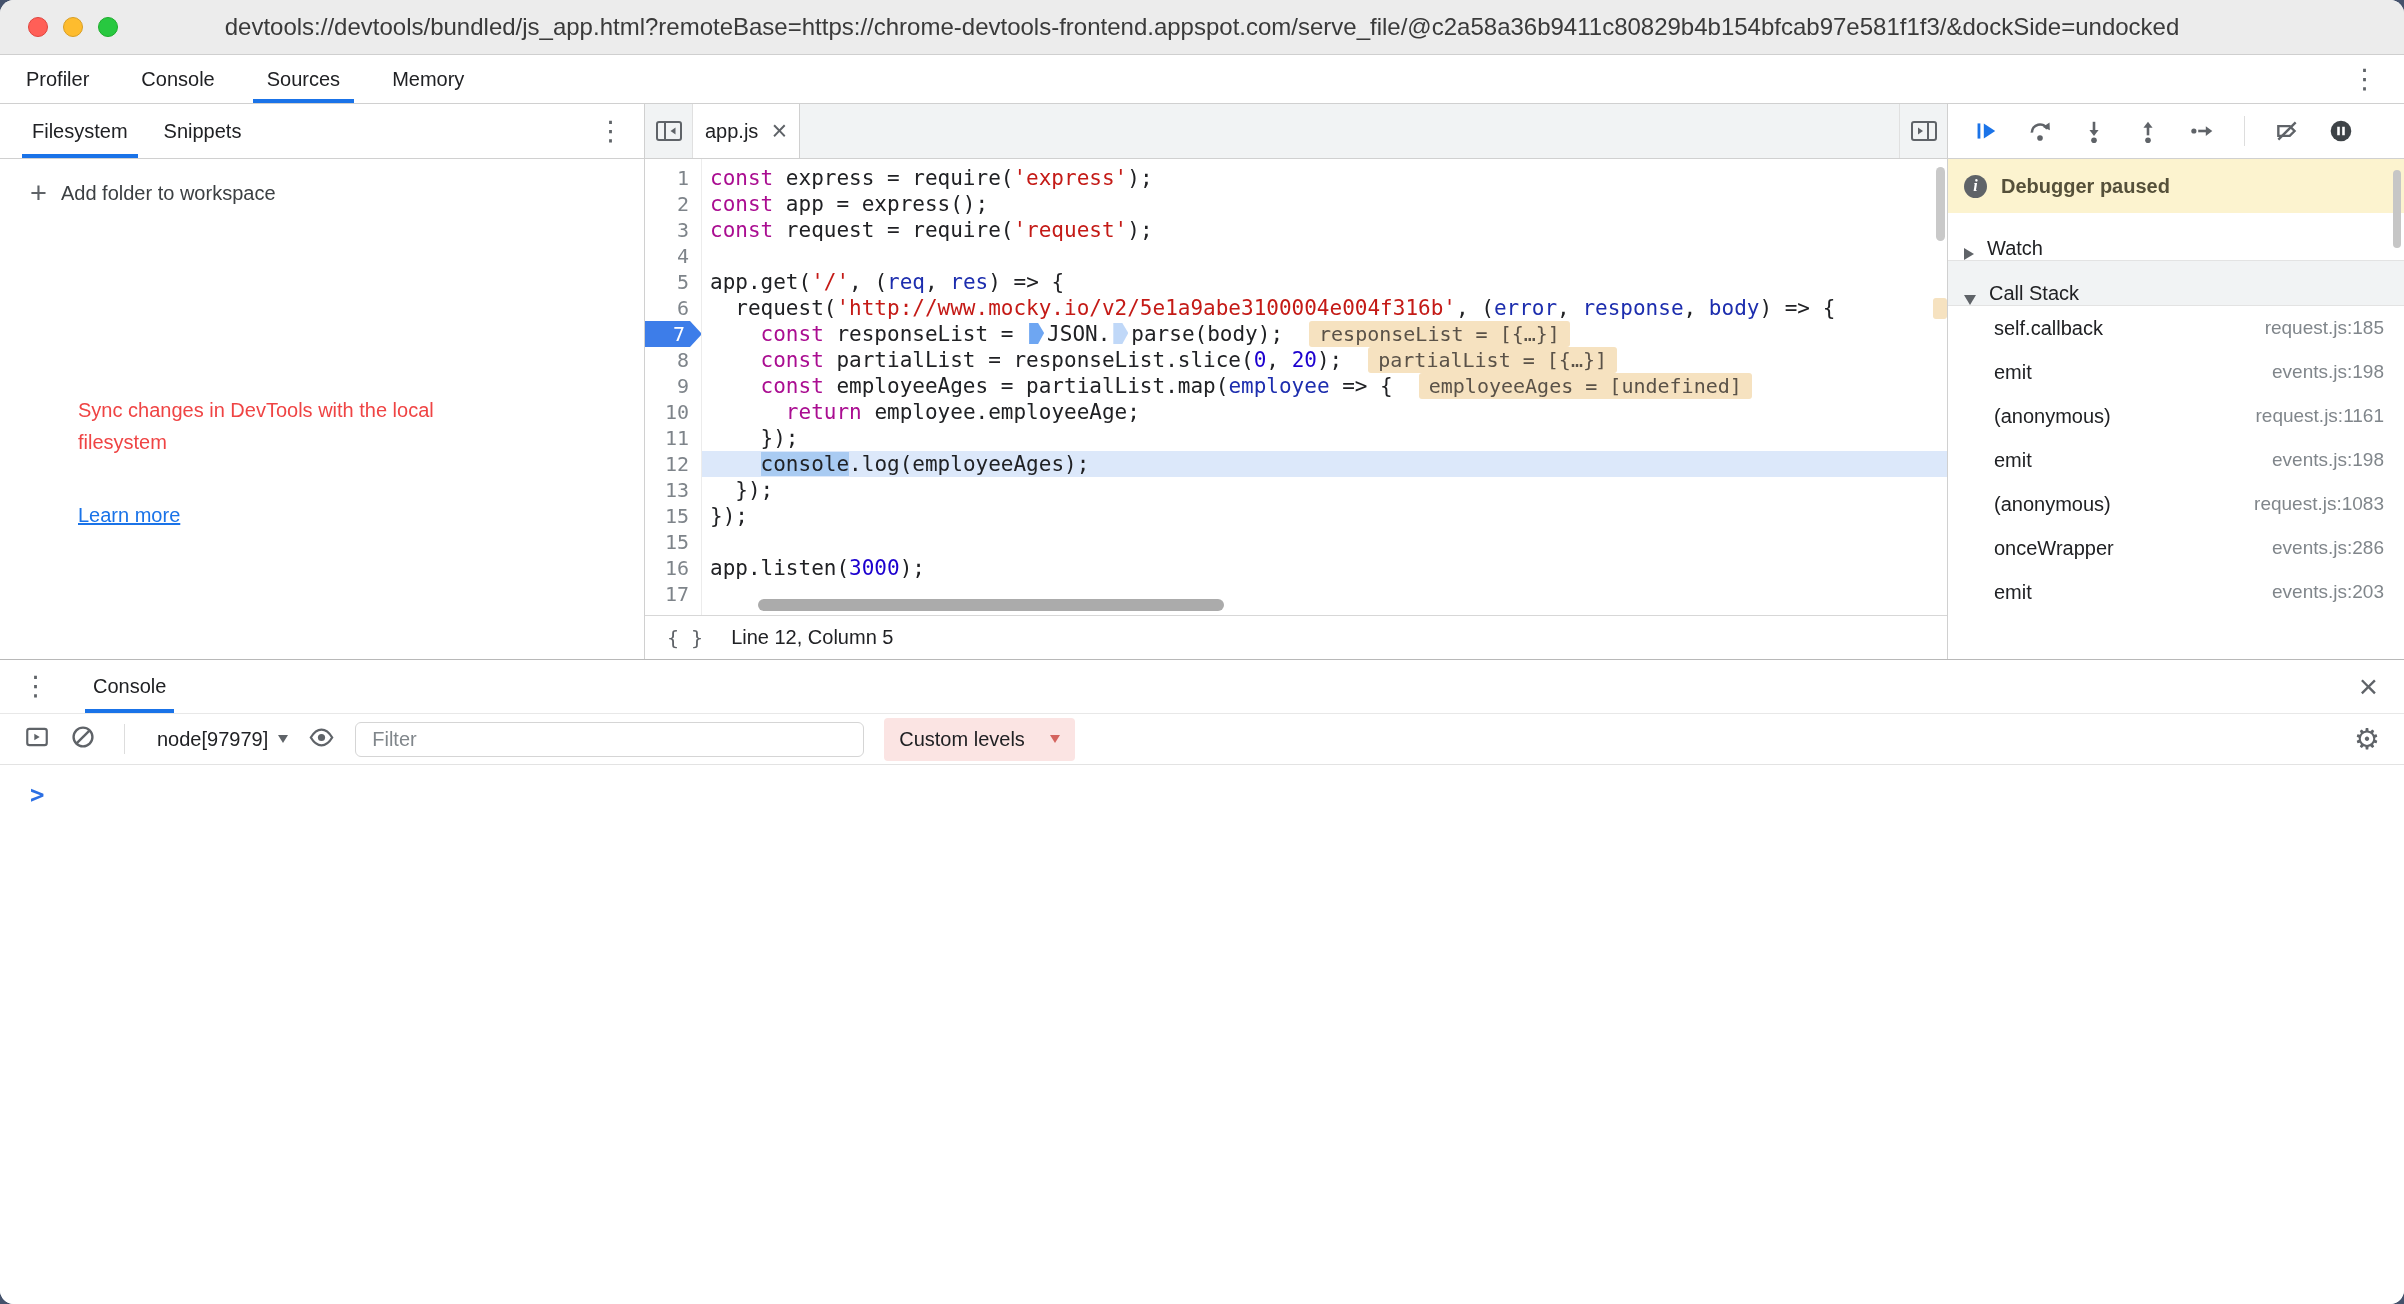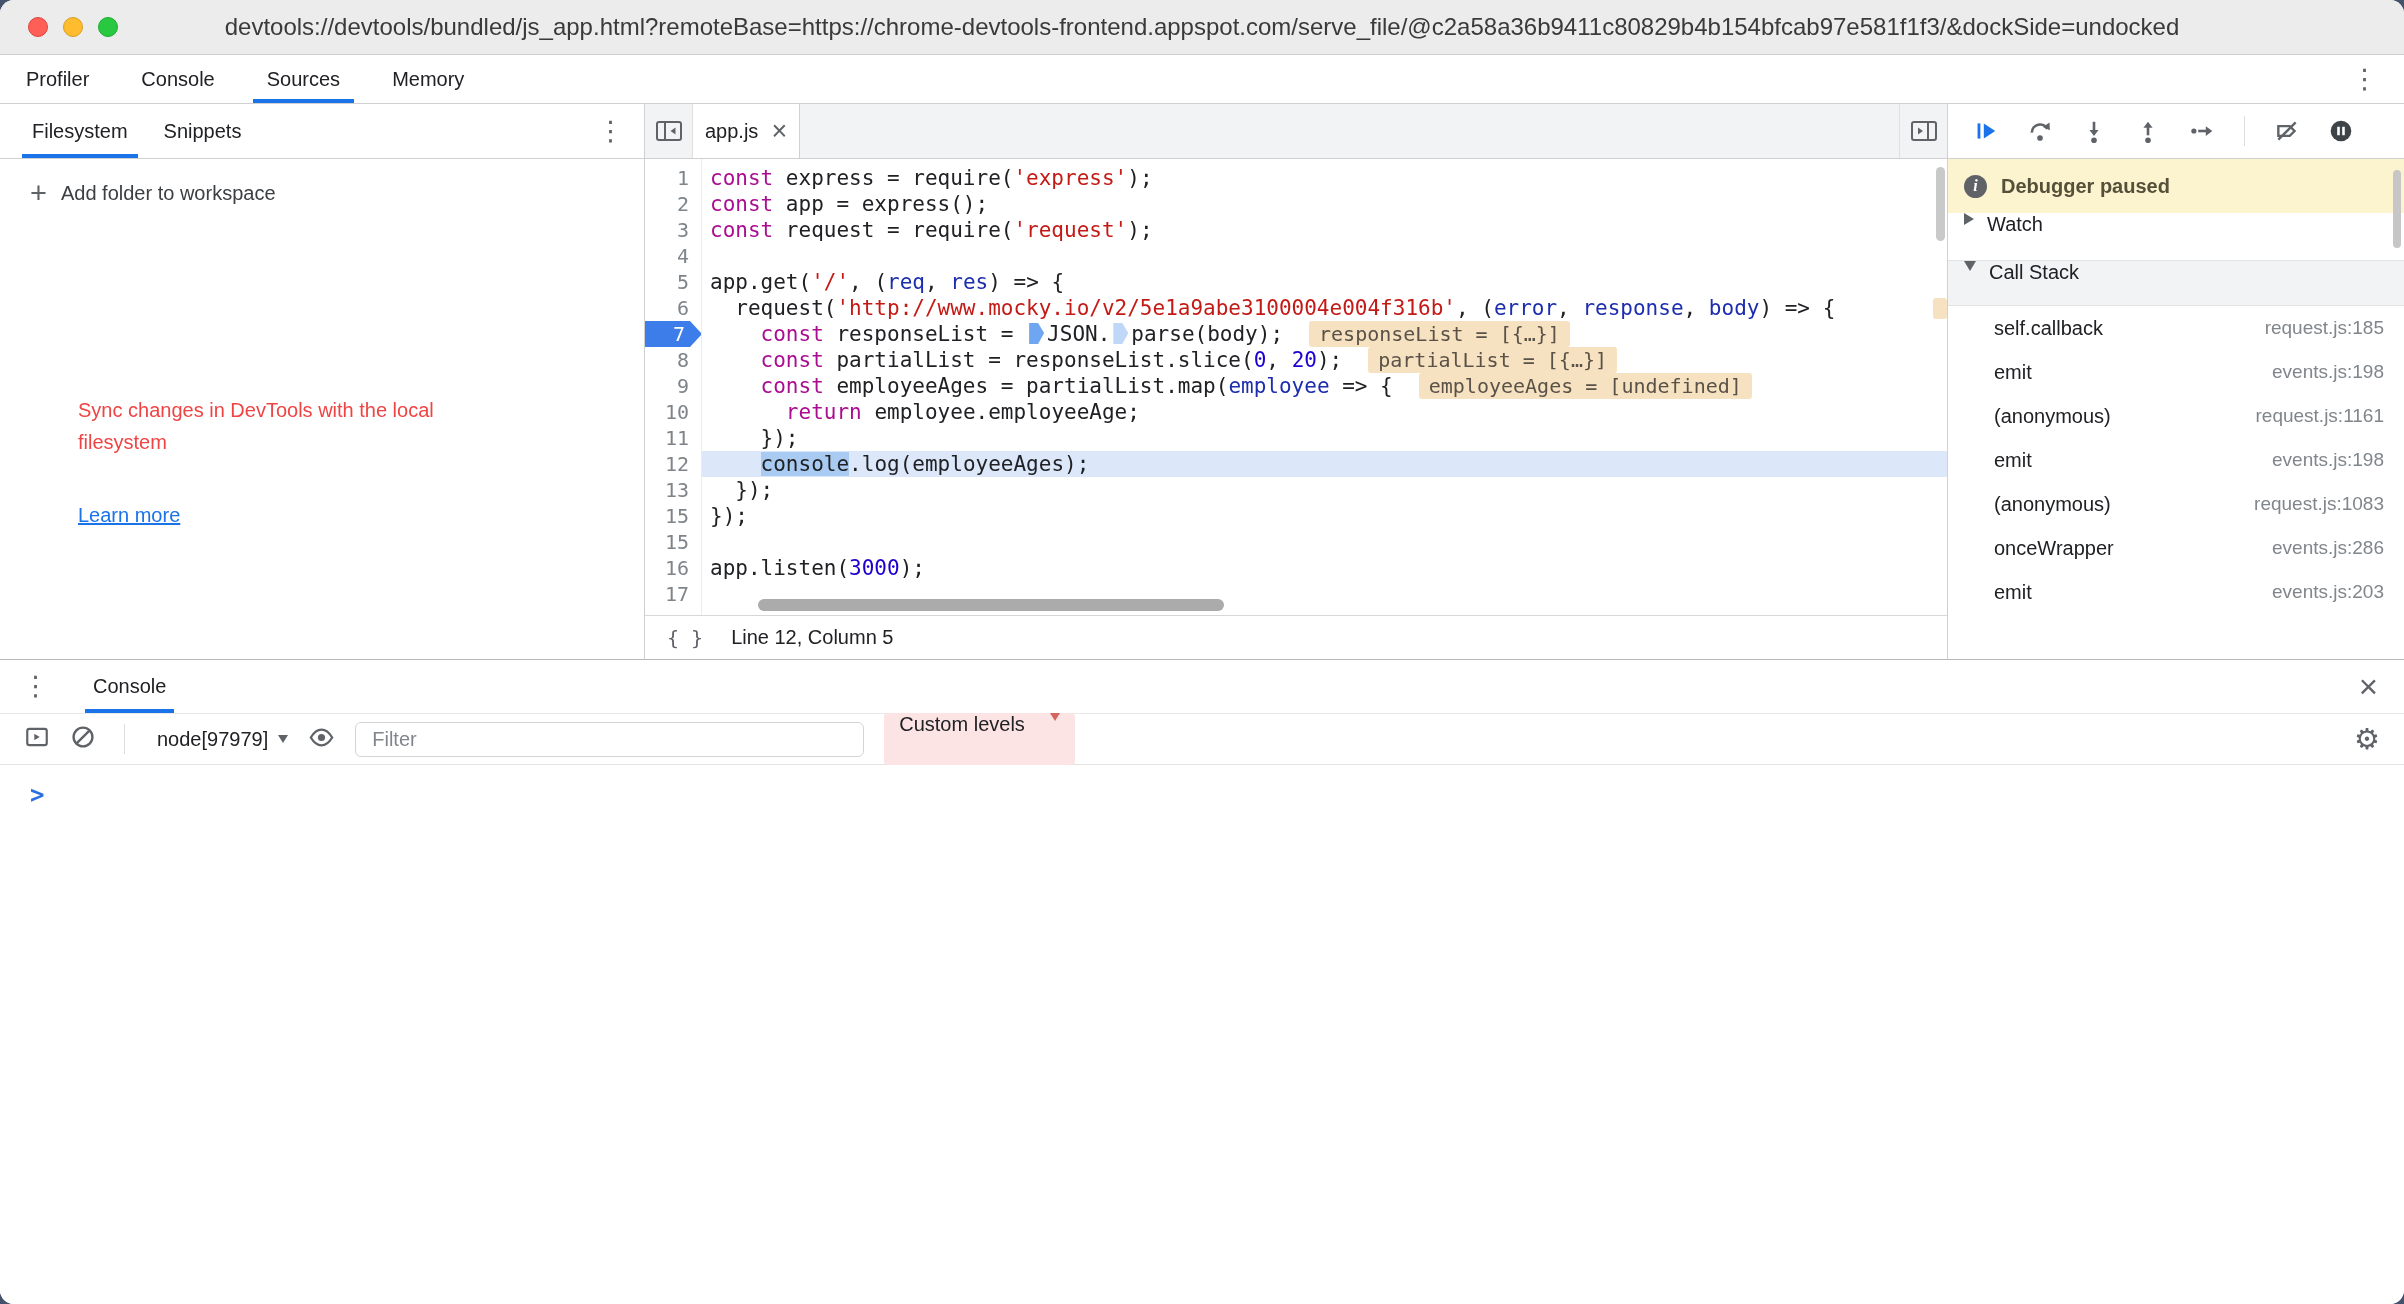--- a/index.html
+++ b/index.html
@@ -73,21 +73,21 @@
   .statusbar{height:44px;flex:0 0 44px;border-top:1px solid #d7d7d7;display:flex;align-items:center;gap:28px;padding-left:22px;font-size:20px;color:#202124;background:#fff}
   .braces{font-family:"DejaVu Sans Mono",monospace;color:#5f6368}
 
   
   .debugger{width:457px;flex:0 0 457px;border-left:1px solid #d0d0d0;display:flex;flex-direction:column;position:relative;background:#fff}
   .dbg-toolbar{height:55px;flex:0 0 55px;border-bottom:1px solid #d0d0d0;display:flex;align-items:center;padding-left:18px;gap:14px}
   .dbg-icon{width:40px;height:40px;display:flex;align-items:center;justify-content:center}
   .dbg-divider{width:1px;height:30px;background:#ddd;margin:0 8px}
   .paused-banner{height:54px;flex:0 0 54px;background:#fcf3cf;display:flex;align-items:center;gap:14px;padding-left:16px;font-size:20px;font-weight:bold;color:#55503a}
   .info-icon{width:23px;height:23px;border-radius:50%;background:#5f6368;color:#fff;display:flex;align-items:center;justify-content:center;font-size:16px;font-family:"Liberation Serif",serif;font-style:italic;font-weight:bold}
-  .section{height:48px;flex:0 0 48px;display:flex;align-items:flex-start;gap:13px;padding-left:16px;font-size:20px;color:#202124;border-bottom:1px solid #e3e3e3;background:#fff}
+  .section{height:48px;flex:0 0 48px;display:flex;align-items:flex-end;gap:13px;padding-left:16px;font-size:20px;color:#202124;border-bottom:1px solid #e3e3e3;background:#fff}
   .section.callstack{background:#f1f3f4;height:45px;flex:0 0 45px}
   .tri{width:0;height:0}
   .tri.right{border-left:10px solid #5f6368;border-top:6px solid transparent;border-bottom:6px solid transparent}
   .tri.down{border-top:10px solid #5f6368;border-left:6px solid transparent;border-right:6px solid transparent}
   .frames{flex:1;overflow:hidden}
   .frame{height:44px;display:flex;align-items:center;padding:0 20px 0 46px;position:relative;font-size:20px;color:#202124}
   .frame-loc{margin-left:auto;color:#80868b;font-size:19px}
   .frame-arrow{display:none}
   .frame.active .frame-arrow{display:block;position:absolute;left:13px;top:50%;transform:translateY(-50%);width:0;height:0;border-left:15px solid #1a73e8;border-top:9px solid transparent;border-bottom:9px solid transparent}
   .panel-scroll{position:absolute;right:1px;top:60px;width:10px;bottom:0}
@@ -99,21 +99,21 @@
   .drawer-tabrow .kebab{align-self:center;margin-left:22px}
   .drawer-tab{margin-left:30px;display:flex;align-items:center;padding:0 14px;font-size:20px;color:#202124;position:relative}
   .drawer-tab::after{content:"";position:absolute;left:6px;right:6px;bottom:0;height:4px;background:#1a73e8}
   .drawer-close{margin-left:auto;align-self:center;margin-right:26px;font-size:33px;color:#5f6368;line-height:1}
   .drawer-toolbar{height:51px;flex:0 0 51px;display:flex;align-items:center;gap:20px;padding:0 24px;border-bottom:1px solid #e3e3e3}
   .ctx-select{display:flex;align-items:center;gap:10px;font-size:20px;color:#202124;margin-left:4px}
   .tri-sm{width:0;height:0;border-top:8px solid #5f6368;border-left:5px solid transparent;border-right:5px solid transparent}
   .tri-sm.red{border-top-color:#d4645f}
   .filter-input{width:509px;height:35px;border:1px solid #d5d5d5;border-radius:6px;padding:0 16px;font-size:20px;color:#6d28d9;outline:none;font-family:"Liberation Sans",sans-serif}
   .filter-input::placeholder{color:#80868b}
-  .levels-chip{height:52px;display:flex;align-items:flex-start;gap:25px;padding:0 15px;background:#fbe4e3;border-radius:4px;font-size:20px;color:#202124}
+  .levels-chip{height:43px;display:flex;align-items:center;gap:25px;padding:0 15px;background:#fbe4e3;border-radius:4px;font-size:20px;color:#202124}
   .gear{margin-left:auto;font-size:29px;color:#5f6368;line-height:1}
   .prompt-row{display:flex;align-items:flex-start;padding:16px 0 0 30px}
   .prompt-chevron{color:#2c6fe3;font-size:24px;font-weight:bold;font-family:"DejaVu Sans Mono",monospace}
   .console-empty{flex:1}
 </style>
 </head>
 <body>
 
 <div class="window">
 

